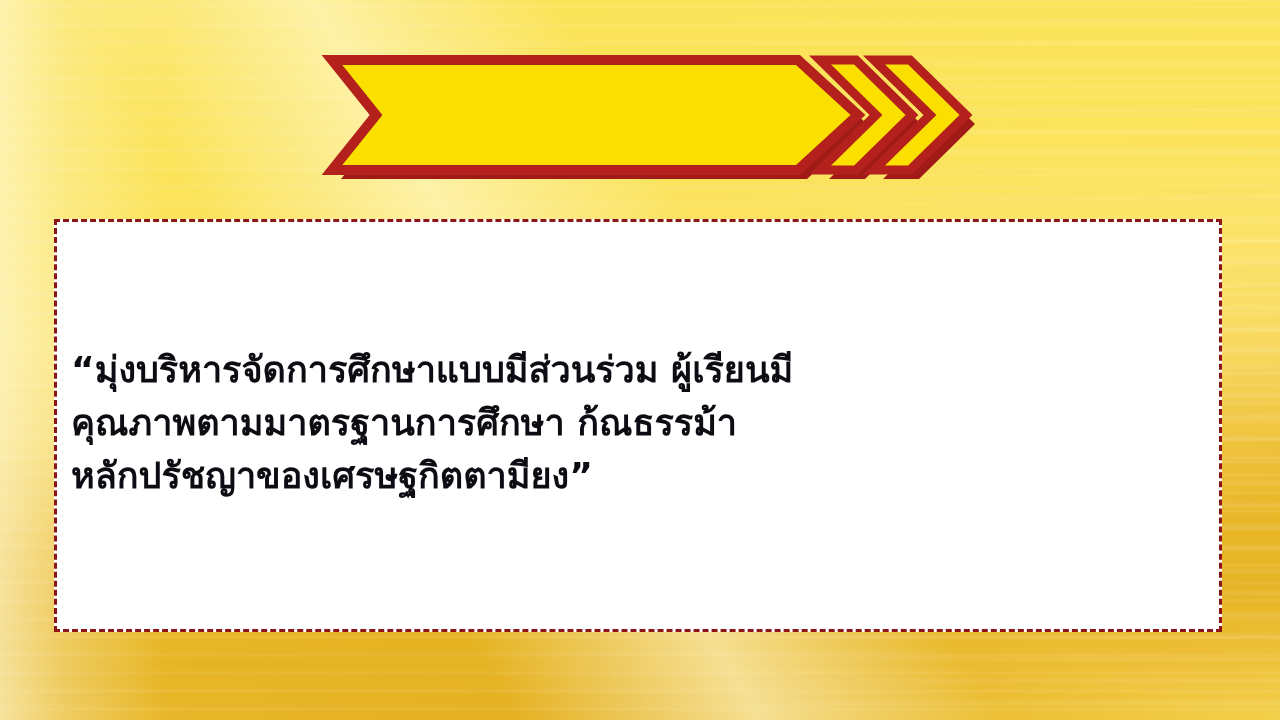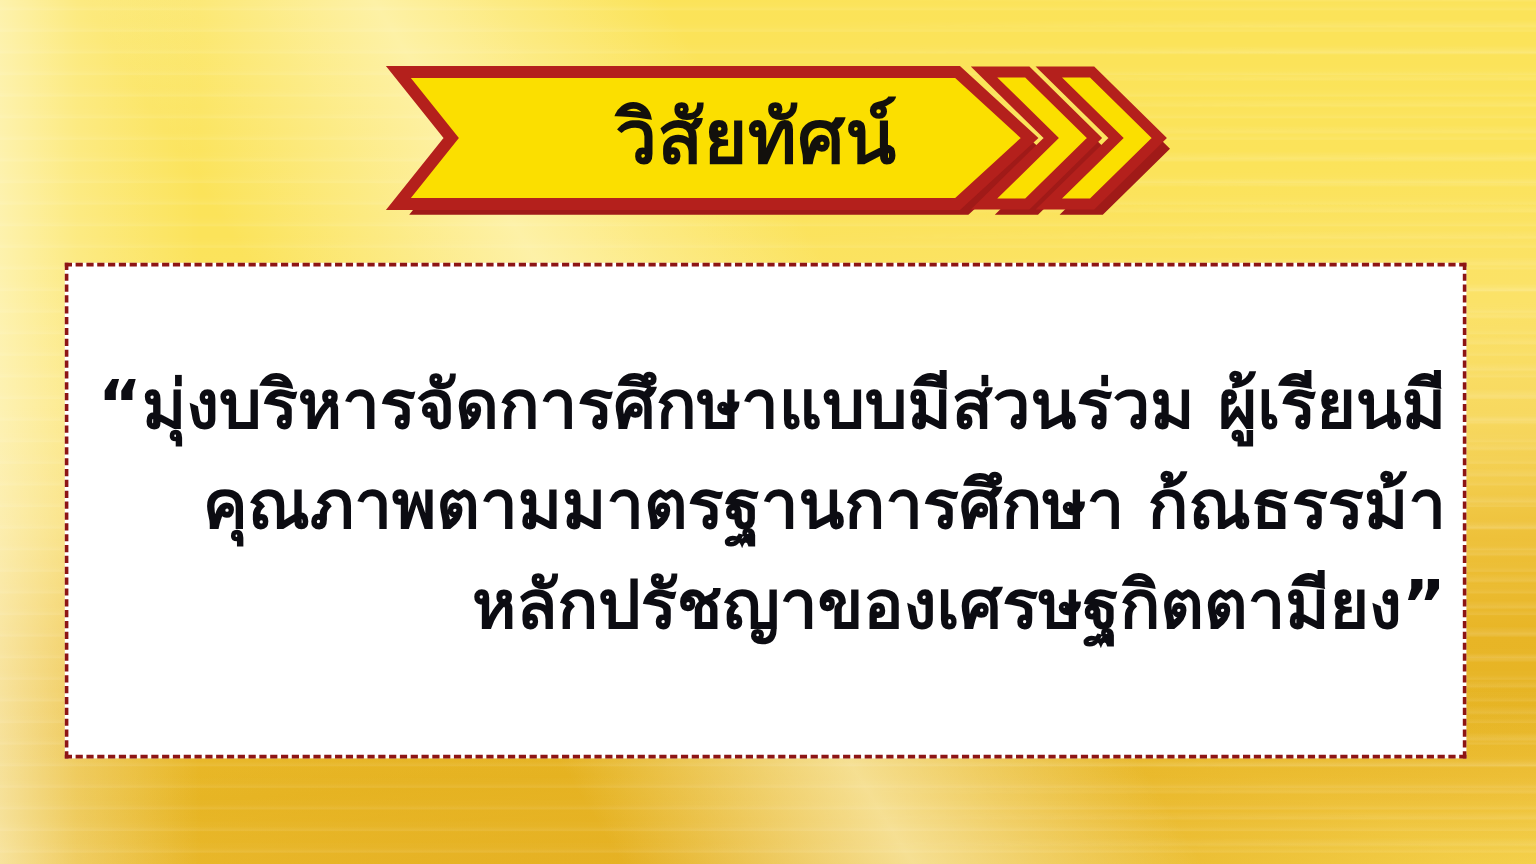--- a/index.html
+++ b/index.html
@@ -139,23 +139,23 @@
     border: 3px dashed #8d1515;
     box-sizing: border-box;
     display: flex;
     flex-direction: column;
     align-items: center;
     justify-content: center;
     padding: 10px 14px 16px;
   }
   #vision-lines {
     width: 100%;
-    text-align: right;
+    text-align: left;
     font-family: "DejaVu Sans", "Liberation Sans", sans-serif;
-    font-size: 56px;
+    font-size: 36px;
     font-weight: 700;
     color: #0c0c12;
     line-height: 1.48;
   }
   #vision-lines .vline {
     display: block;
     white-space: nowrap;
   }
 </style>
 </head>
@@ -179,21 +179,20 @@
         <polygon points="546,4 582,4 638,59 582,114 546,114 602,59" fill="#a01a18"></polygon>
       </g>
 
       <polygon points="546,4 582,4 638,59 582,114 546,114 602,59" fill="#fbdf00" stroke="#b4201c" stroke-width="9" stroke-linejoin="miter"></polygon>
 
       <polygon points="492,4 528,4 584,59 528,114 492,114 548,59" fill="#fbdf00" stroke="#b4201c" stroke-width="9" stroke-linejoin="miter"></polygon>
 
       <polygon points="4,4 470,4 530,59 470,114 4,114 48,59" fill="#fbdf00" stroke="#b4201c" stroke-width="10" stroke-linejoin="miter"></polygon>
     </svg>
 
-    <div id="title-text" style="color: rgb(18, 16, 12);">วิสัยทัศน์</div>
   </div>
 
   <div id="vision-box" style="border-color: rgb(141, 21, 21); border-style: dashed; background: rgb(255, 255, 255);">
     <div id="vision-lines" style="color: rgb(12, 12, 18);">
       <span class="vline">“มุ่งบริหารจัดการศึกษาแบบมีส่วนร่วม ผู้เรียนมี</span>
       <span class="vline">คุณภาพตามมาตรฐานการศึกษา ก้ณธรรม้า</span>
       <span class="vline">หลักปรัชญาของเศรษฐกิตตามียง”</span>
     </div>
   </div>
 

